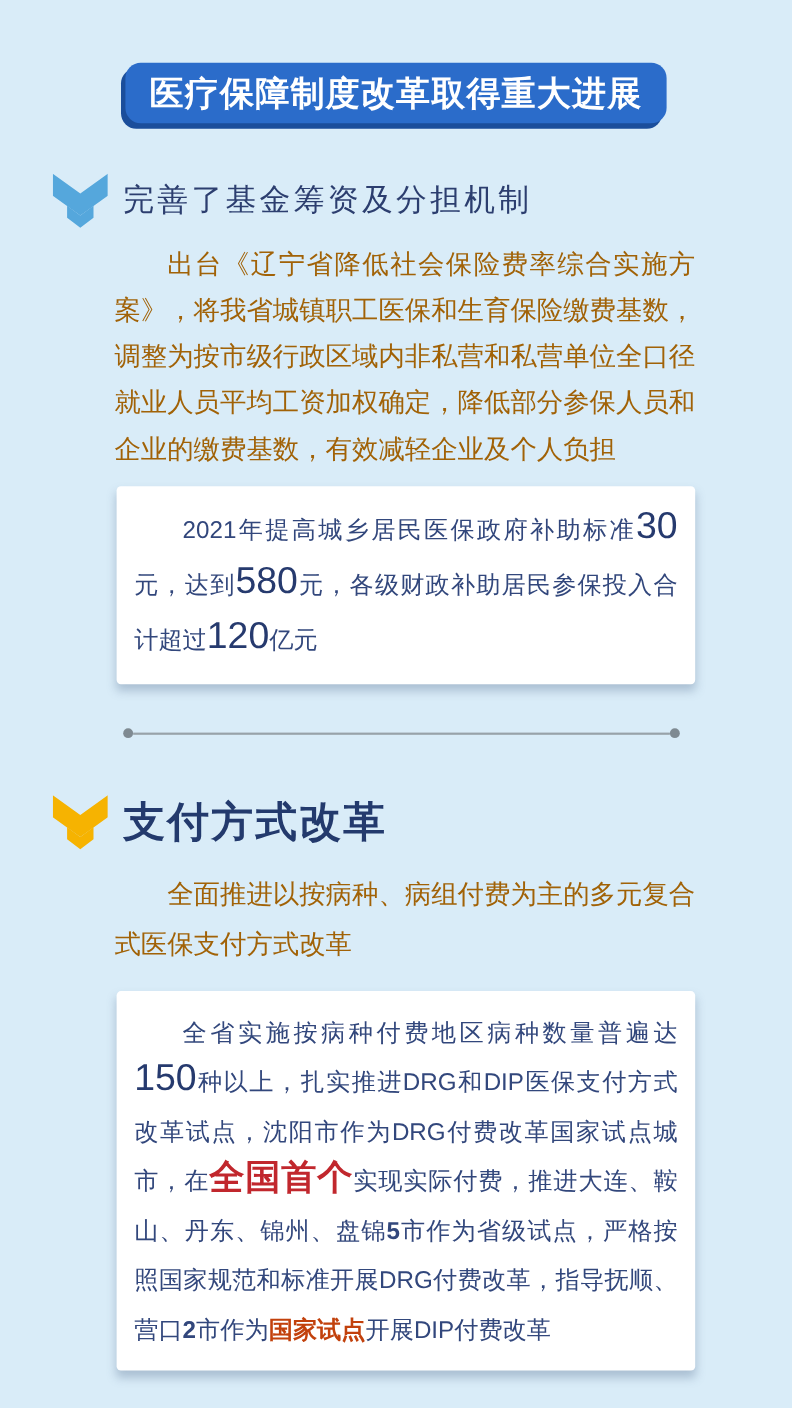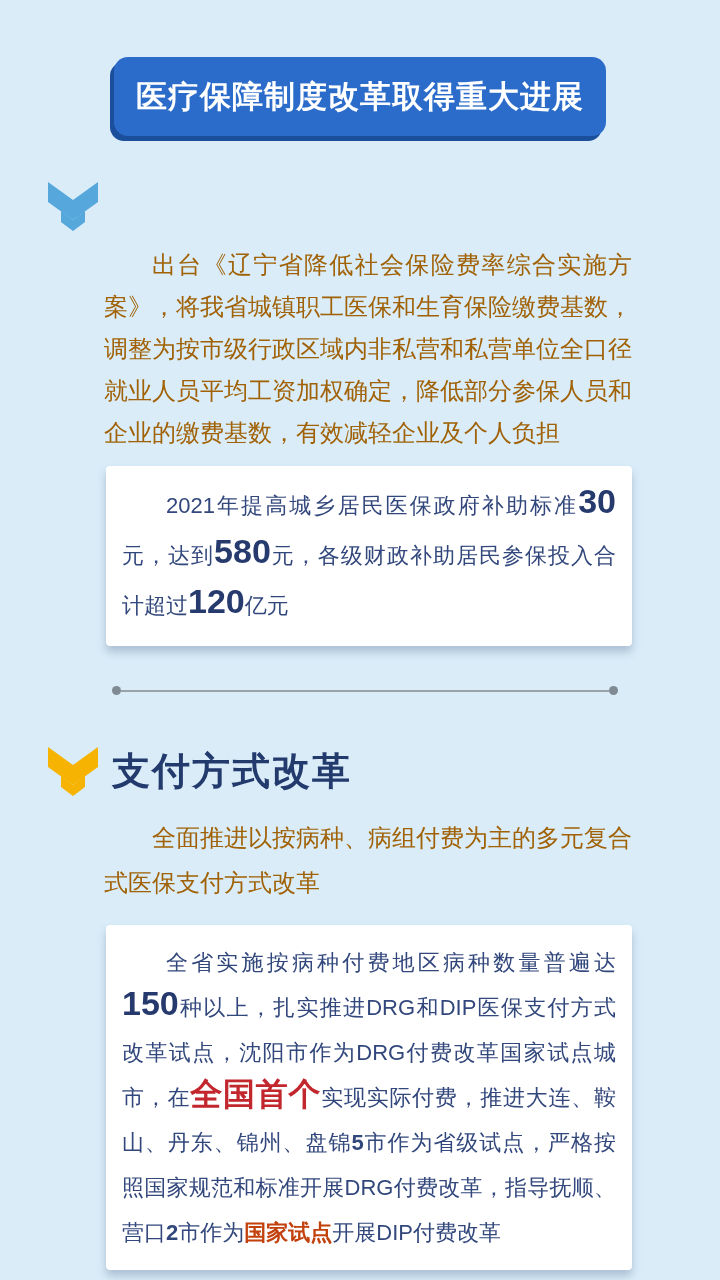--- a/index.html
+++ b/index.html
@@ -15,21 +15,21 @@
     width:462px;
     margin:57px auto 0;
     background:#2b6cca;
     border-radius:14px;
     box-shadow:-4px 5px 0 #1b4e9b;
     color:#ffffff;
     font-weight:bold;
     font-size:31px;
     line-height:37px;
     text-align:center;
-    padding:21px 15px;
+    padding:9px 15px;
     letter-spacing:1px;
   }
   
   .section-head{
     display:flex;
     align-items:center;
     margin:44px 0 0 48px;
   }
   .chev{width:50px;height:52px;flex:0 0 50px;margin-right:14px;}
   .head1-title{
@@ -68,21 +68,21 @@
     border-radius:4px;
     padding:15px 16px;
     box-shadow:0 6px 9px rgba(96,122,152,0.38);
     font-size:22px;
     line-height:50px;
     color:#32477c;
     text-indent:2em;
     text-align:justify;
   }
   .hl-box.box2{margin-top:20px;line-height:45px;}
-  .hl-box .num{font-size:34px;font-weight:bold;color:#263a6e;line-height:1;}
+  .hl-box .num{font-size:34px;font-weight:normal;color:#263a6e;line-height:1;}
   .hl-box .red{font-size:32px;font-weight:bold;color:#c1272d;line-height:1;}
   .hl-box .green{font-weight:bold;color:#c2410c;}
   .hl-box .b{font-weight:bold;}
   
   .divider{
     display:flex;
     align-items:center;
     width:506px;
     margin:40px 0 0 112px;
   }
@@ -94,20 +94,21 @@
 
 <div class="banner">
   <span>医疗保障制度改革取得重大进展</span>
 </div>
 
 <div class="section-head">
   <svg class="chev" viewBox="0 0 50 52" aria-hidden="true">
     <polygon points="0,2 25,20 50,2 50,22 25,40 0,22" fill="#55a7dc"></polygon>
     <polygon points="13,31 25,40 37,31 37,42 25,51 13,42" fill="#55a7dc"></polygon>
   </svg>
+  <span class="head1-title">完善了基金筹资及分担机制</span>
 </div>
 
 <p class="para">出台《辽宁省降低社会保险费率综合实施方案》，将我省城镇职工医保和生育保险缴费基数，调整为按市级行政区域内非私营和私营单位全口径就业人员平均工资加权确定，降低部分参保人员和企业的缴费基数，有效减轻企业及个人负担</p>
 
 <div class="hl-box"><span>2021年提高城乡居民医保政府补助标准</span><span class="num">30</span><span>元，达到</span><span class="num">580</span><span>元，各级财政补助居民参保投入合计超过</span><span class="num">120</span><span>亿元</span></div>
 
 <div class="divider">
   <span class="dot"></span>
   <span class="line"></span>
   <span class="dot"></span>

